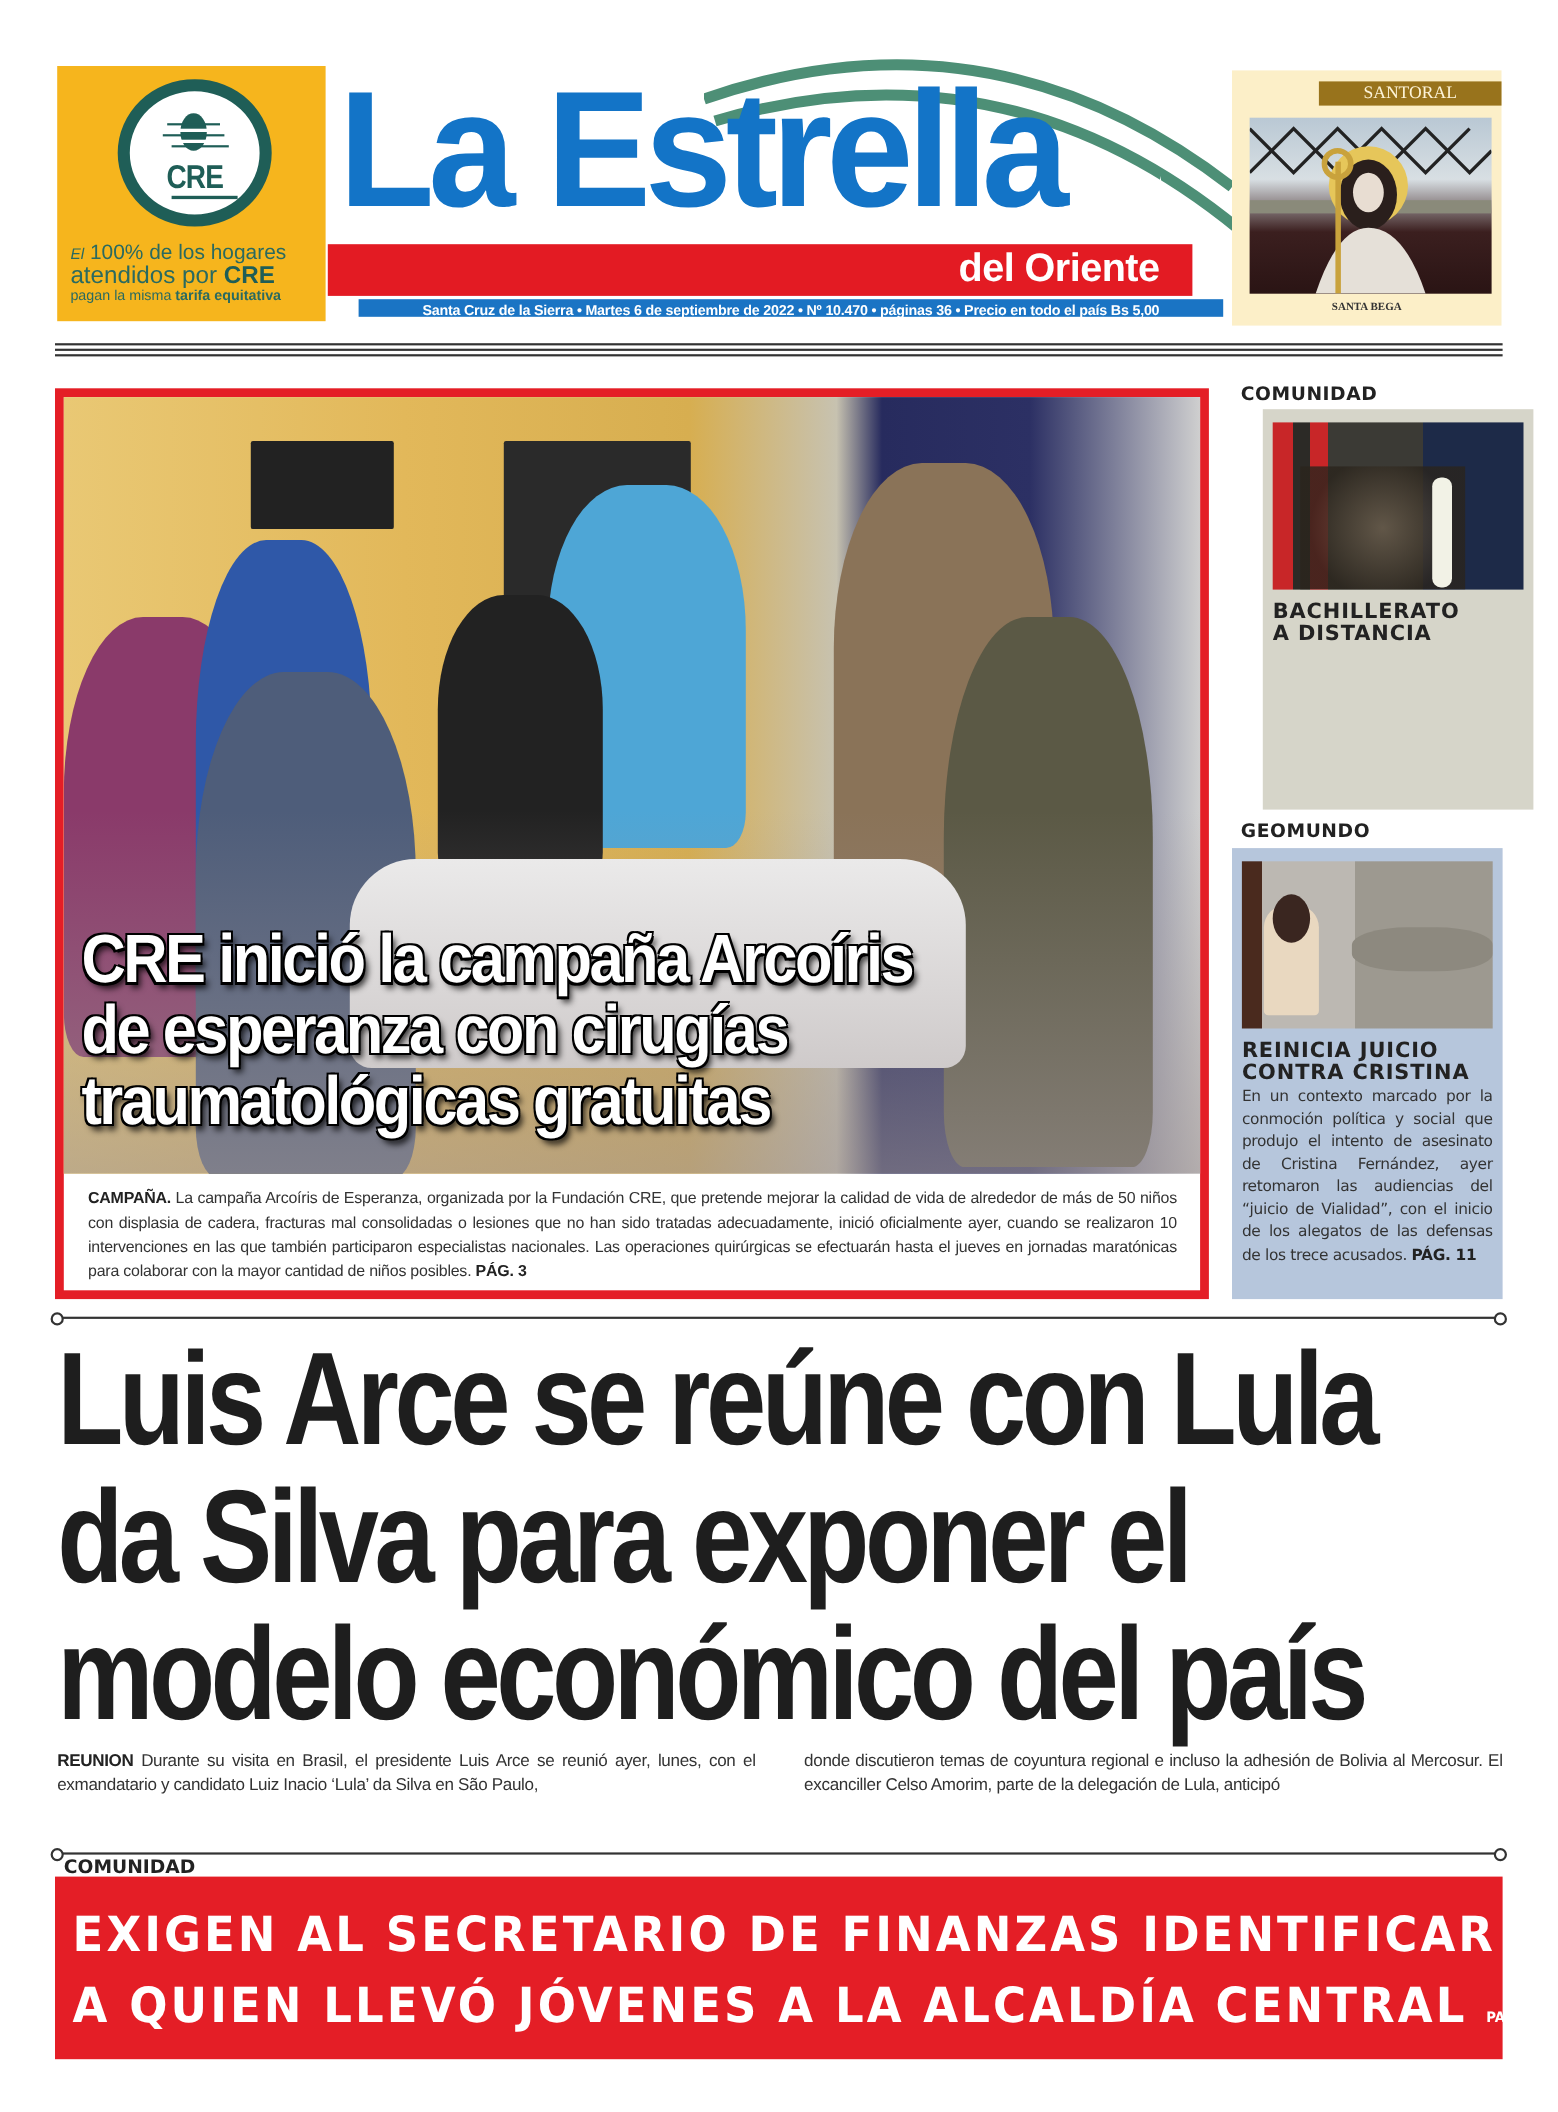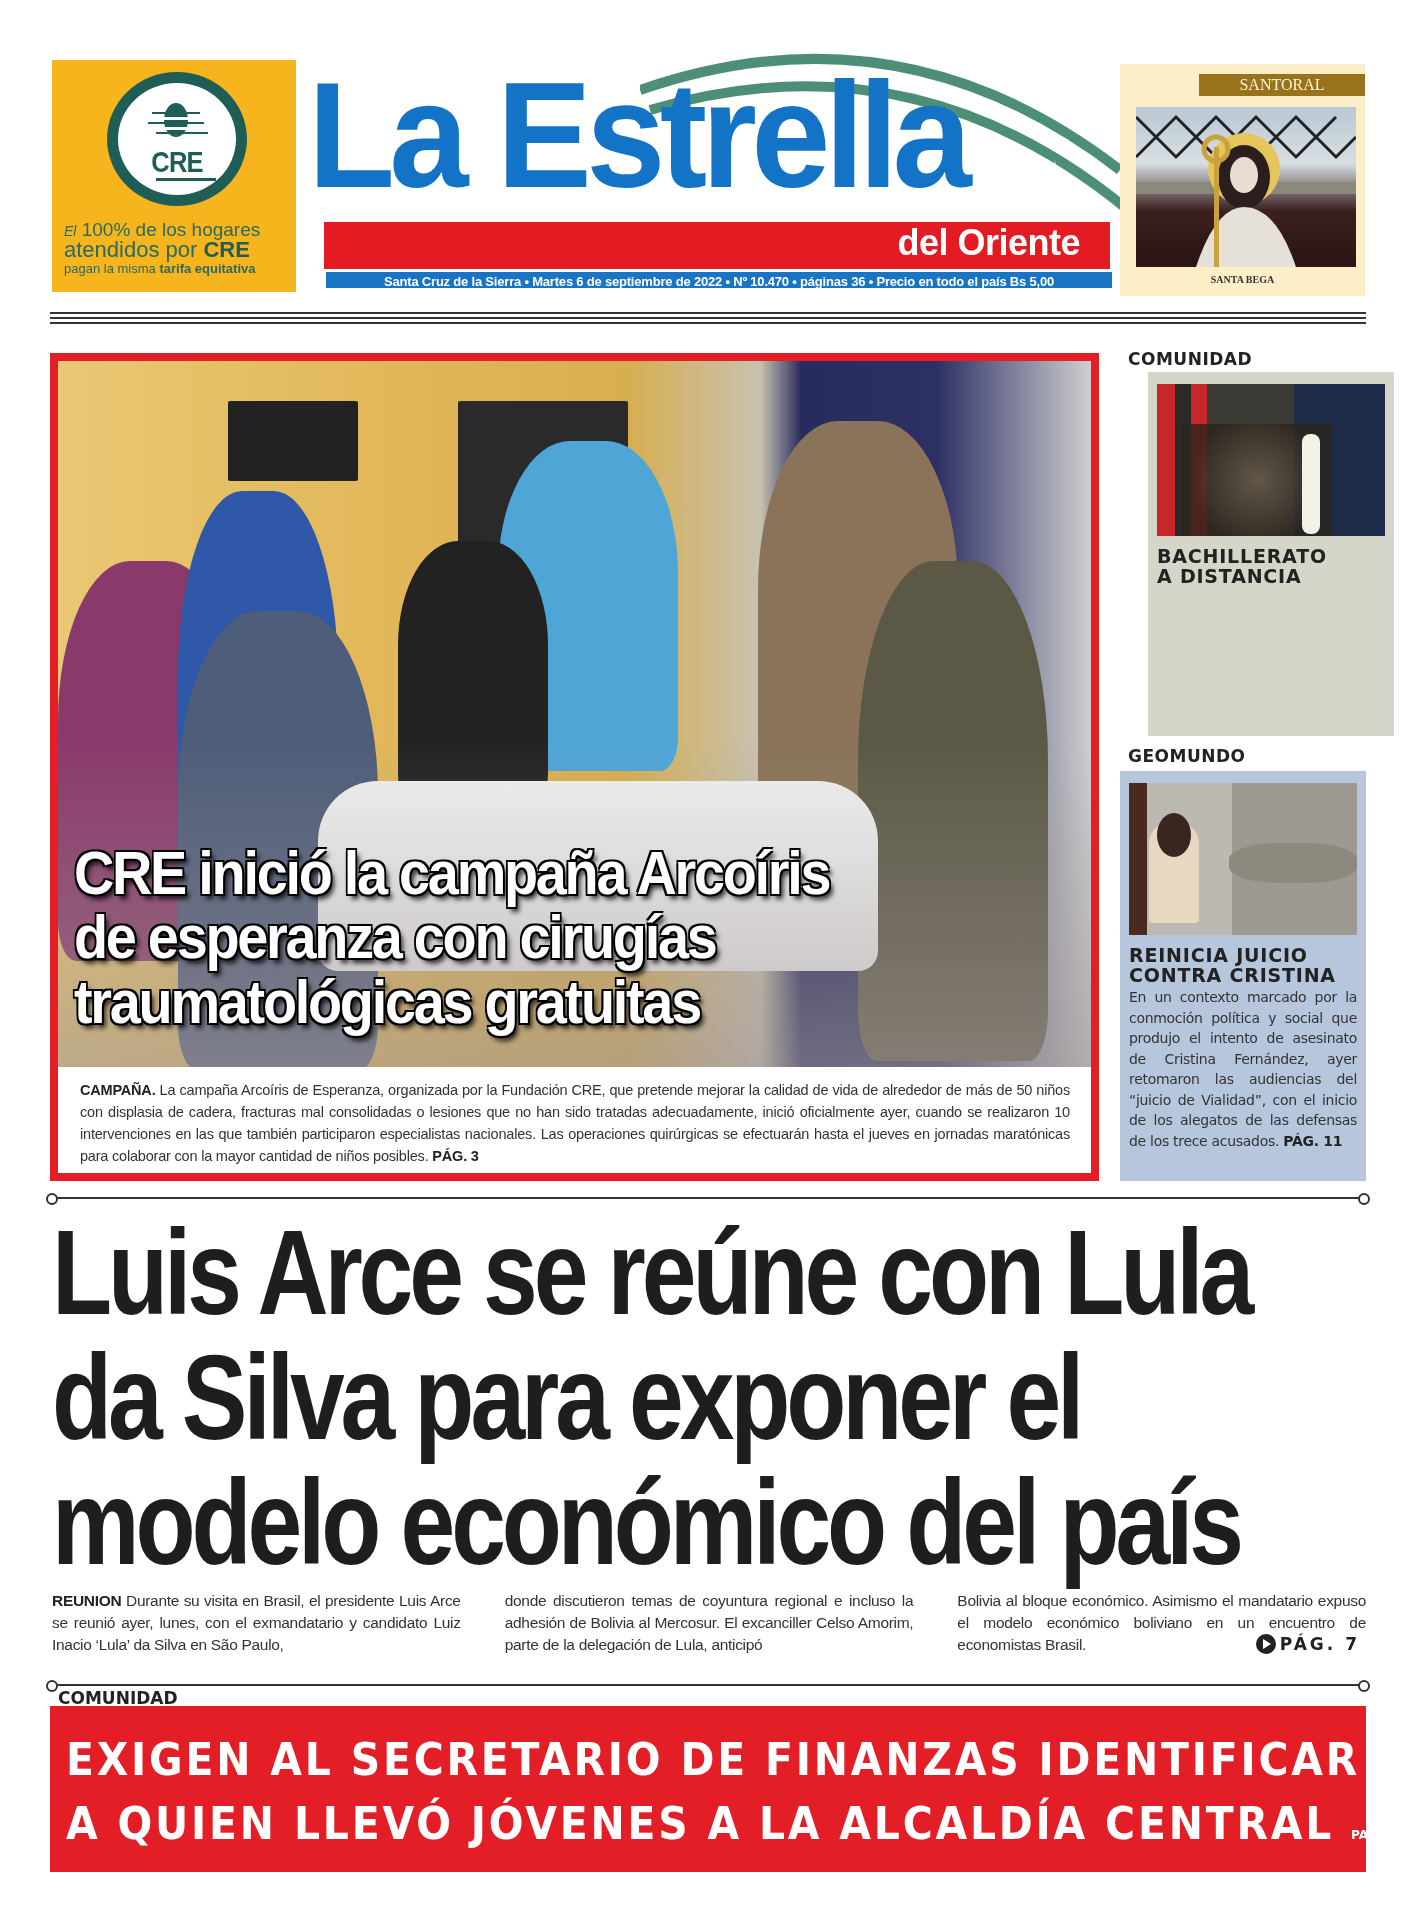--- a/index.html
+++ b/index.html
@@ -20,21 +20,21 @@
   .cre-l1 { font-size: 19px; white-space: nowrap; }
   .cre-l1 .small { font-size: 14px; font-style: italic; }
   .cre-l2 { font-size: 22px; white-space: nowrap; }
   .cre-l2 b { font-weight: bold; color: #1f5e57; }
   .cre-l3 { font-size: 13px; white-space: nowrap; }
   .cre-l3 b { font-weight: bold; }
 
   
   .arc { left: 640px; top: 30px; width: 560px; height: 300px; }
   .mast-title { left: 308px; top: 60px; font: bold 150px/1 "Liberation Sans", sans-serif; color: #1374c7; letter-spacing: -6px; transform: scaleX(0.95); transform-origin: left top; white-space: nowrap; }
-  .mast-red { left: 324px; top: 222px; width: 786px; height: 47px; background: #e31b23; }
+  .mast-red { left: 298px; top: 222px; width: 786px; height: 47px; background: #e31b23; }
   .mast-sub { position: absolute; right: 30px; top: 3px; font: bold 36px/1 "Liberation Sans", sans-serif; color: #fff; letter-spacing: -0.5px; }
   .mast-star { left: 1030px; top: 160px; width: 50px; height: 50px; }
   .mast-date { left: 306px; top: 272px; width: 786px; height: 16px; background: #1a74c4; color: #fff; font: bold 13px/20px "Liberation Sans", sans-serif; text-align: center; white-space: nowrap; letter-spacing: -0.2px; margin-left: 20px; }
 
   
   .santoral { left: 1120px; top: 64px; width: 245px; height: 232px; background: #fcefc8; }
   .santoral-title { position: absolute; left: 37px; top: 10px; width: 166px; height: 22px; background: #98731c; color: #fdf4d8; font: 16px/22px "Liberation Serif", serif; text-align: center; margin-left: 42px; }
   .santoral-img { position: absolute; left: 16px; top: 43px; width: 220px; height: 160px; background: linear-gradient(180deg, #b9c8d4 0%, #d8dfe3 35%, #3b1f1f 65%, #2a1414 100%); overflow: hidden; }
   .santoral-cap { position: absolute; left: 0; right: 0; top: 210px; text-align: center; font: bold 10px "Liberation Serif", serif; color: #333; }
 
@@ -200,27 +200,20 @@
 
 <div class="abs main-headline">
   <div>Luis Arce se reúne con Lula</div>
   <div>da Silva para exponer el</div>
   <div>modelo económico del país</div>
 </div>
 
 <div class="abs main-body">
   <p class="main-col"><b>REUNION</b> <span>Durante su visita en Brasil, el presidente Luis Arce se reunió ayer, lunes, con el exmandatario y candidato Luiz Inacio ‘Lula’ da Silva en São Paulo,</span></p>
   <p class="main-col">donde discutieron temas de coyuntura regional e incluso la adhesión de Bolivia al Mercosur. El excanciller Celso Amorim, parte de la delegación de Lula, anticipó</p>
-  <p class="main-col">
-    <span>Bolivia al bloque económico. Asimismo el mandatario expuso el modelo económico boliviano en un encuentro de economistas Brasil.</span>
-    <span class="pag7">
-      <span class="play"></span>
-      <span>PÁG. 7</span>
-    </span>
-  </p>
 </div>
 
 <div class="abs circle-rule" style="top:1684px;"></div>
 
 <div class="abs bottom-label" style="top:1688px;">COMUNIDAD</div>
 
 <div class="abs banner">
   <div class="banner-line">EXIGEN AL SECRETARIO DE FINANZAS IDENTIFICAR</div>
   <div class="banner-line">
     <span>A QUIEN LLEVÓ JÓVENES A LA ALCALDÍA CENTRAL</span> <span class="banner-pag">PAG. 5</span>

